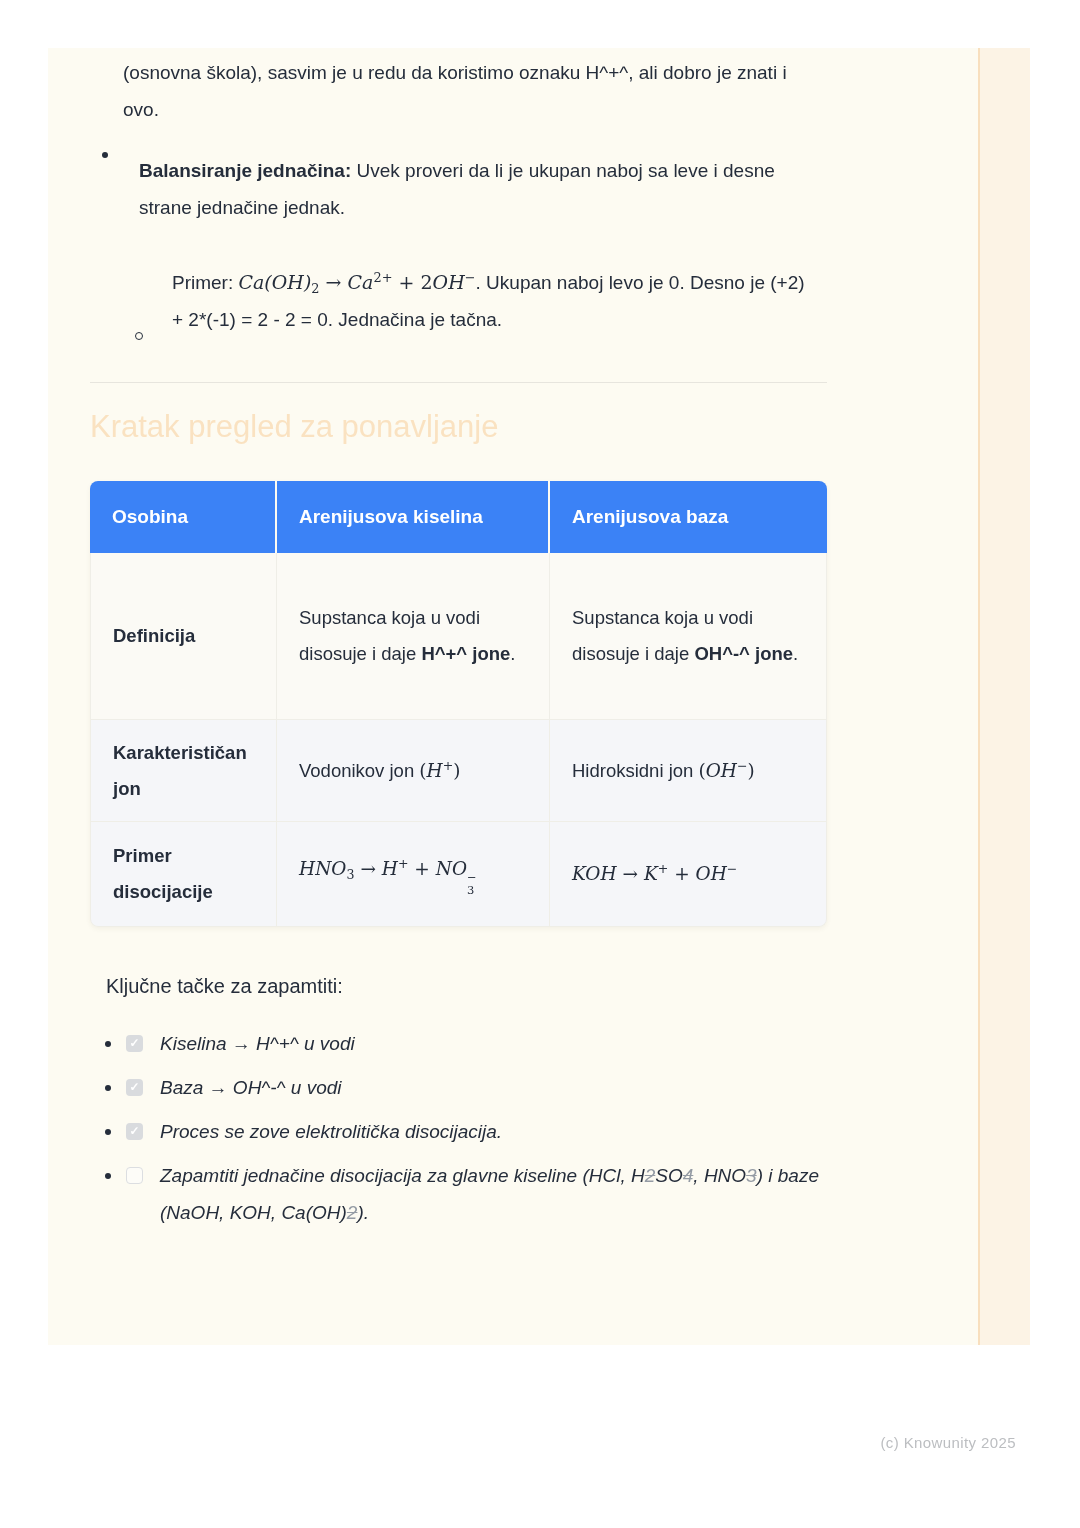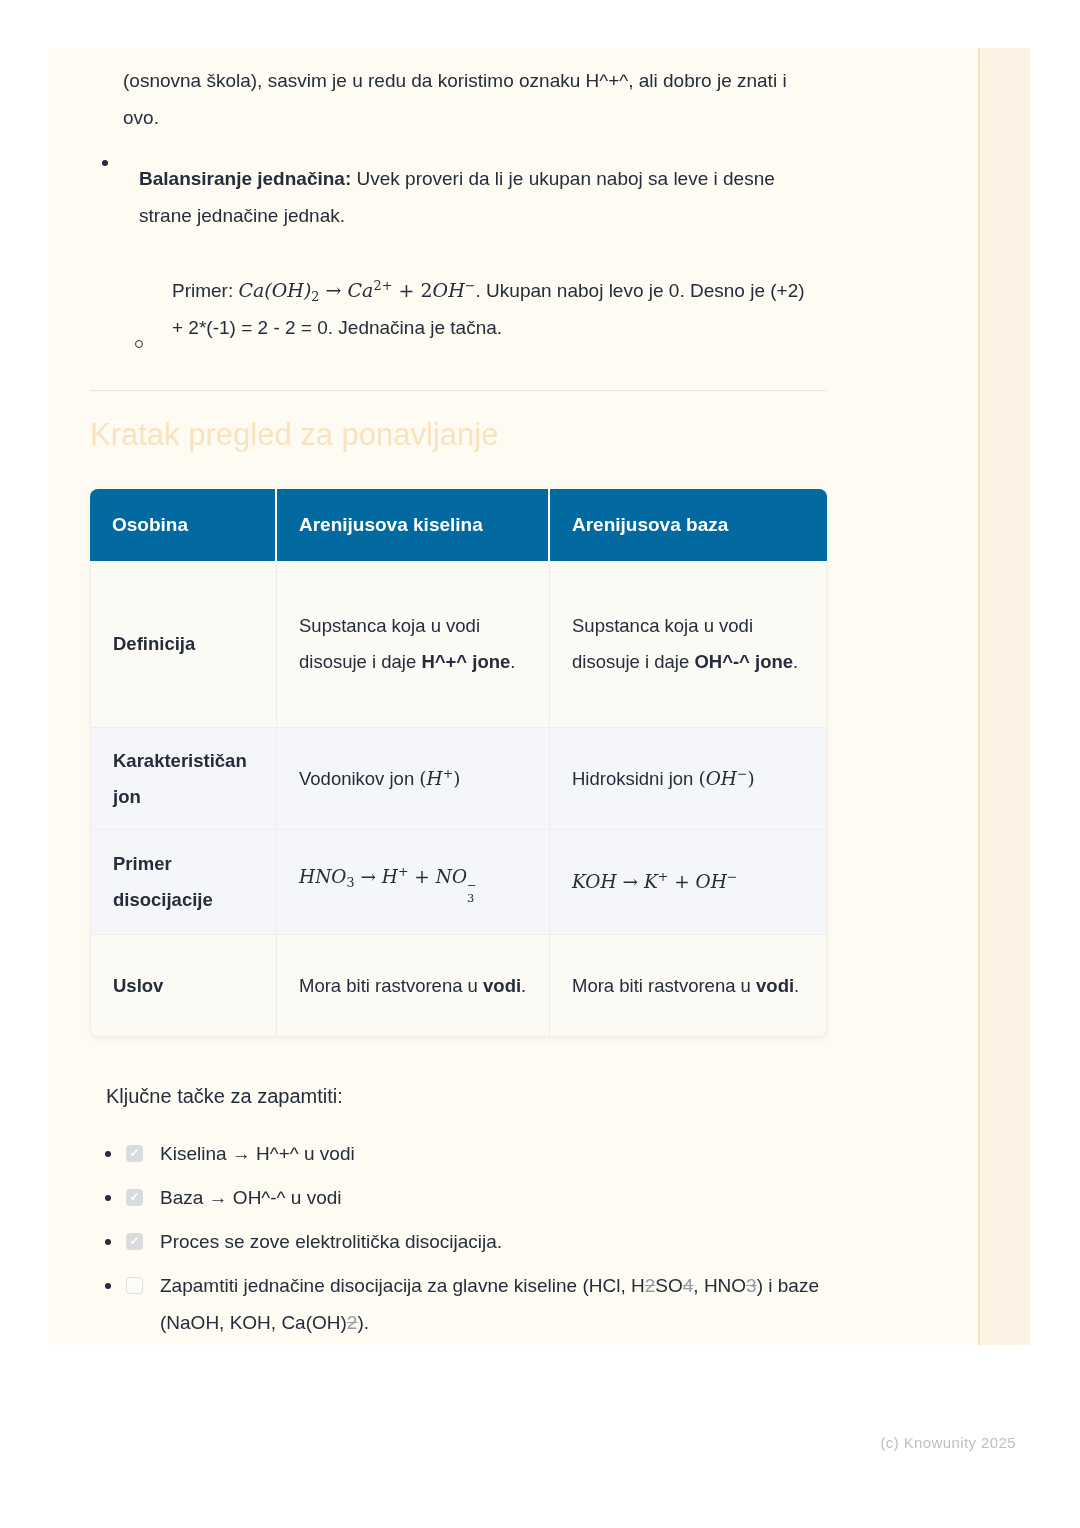--- a/index.html
+++ b/index.html
@@ -11,21 +11,21 @@
   }
   .card{
     position:absolute;left:48px;top:48px;width:982px;height:1297px;
     background:#fdfbf2;
   }
   .edge-band{
     position:absolute;top:0;right:0;width:50px;height:100%;
     background:#fcf3e5;border-left:2px solid #f8dfbe;
   }
   .content{
-    position:absolute;left:42px;top:8px;width:737px;
+    position:absolute;left:42px;top:0;width:737px;
   }
   .para{
     margin:6px 0 0 33px;font-size:19px;line-height:37px;
   }
   .li{display:flex;align-items:flex-start;font-size:19px;line-height:37px;}
   .li.l1{margin:8px 0 0 10px;}
   .li.l2{margin:6px 0 0 43px;align-items:flex-end;}
   .marker{flex:none;width:23px;position:relative;height:37px;}
   .dot-ic{position:absolute;left:2px;top:16px;width:6px;height:6px;border-radius:50%;background:#252d3b;}
   .circ-ic{position:absolute;left:2px;top:15px;width:6px;height:6px;border-radius:50%;border:1.6px solid #252d3b;background:transparent;}
@@ -47,21 +47,21 @@
   table.review{
     margin-top:34px;width:737px;border-collapse:separate;border-spacing:0;
     font-size:18.5px;line-height:36px;
     box-shadow:0 2px 5px rgba(80,70,40,0.06);
     border-radius:8px;
   }
   table.review col.c1{width:187px;}
   table.review col.c2{width:273px;}
   table.review col.c3{width:277px;}
   table.review thead th{
-    background:#0369a1;color:#ffffff;font-weight:600;text-align:left;
+    background:#3b82f6;color:#ffffff;font-weight:600;text-align:left;
     font-size:19px;padding:0 22px;height:72px;vertical-align:middle;
   }
   table.review thead th:not(:last-child){border-right:2px solid #fdfbf2;}
   table.review thead th:first-child{border-top-left-radius:8px;}
   table.review thead th:last-child{border-top-right-radius:8px;}
   table.review tbody th, table.review tbody td{
     padding:14px 22px;vertical-align:middle;text-align:left;font-weight:normal;
     background:#fbfaf5;
     border-bottom:1px solid #efeee7;border-right:1px solid #efeee7;
   }
@@ -76,21 +76,21 @@
   tr.r-usl{height:102px;}
   .h3{margin:46px 0 0 16px;font-size:20px;line-height:26px;font-weight:normal;}
   .check-item{display:flex;align-items:flex-start;font-size:19px;line-height:37px;margin:7px 0 0 13px;}
   .check-item.first{margin-top:26px;}
   .cb{
     flex:none;width:17px;height:17px;margin:10px 17px 0 0;border-radius:4px;
     box-sizing:border-box;text-align:center;
   }
   .cb.checked{background:#d9dbde;color:#ffffff;font-size:12px;line-height:17px;font-weight:bold;}
   .cb.unchecked{background:#fdfcf8;border:1.5px solid #dcdee1;}
-  .check-text{flex:1;}
+  .check-text{flex:1;font-style:italic;}
   .footer{
     position:absolute;right:64px;top:1434px;
     font-size:15px;color:#bcbec1;letter-spacing:0.4px;
   }
 </style>
 </head>
 <body>
 
 <div class="card">
   <div class="edge-band"></div>
@@ -142,25 +142,20 @@
           <td><span>Hidroksidni jon </span><span class="math"><span class="mu">(</span><span class="mm">OH</span><sup>−</sup><span class="mu">)</span></span></td>
         </tr>
         <tr class="r-dis alt">
           <th>Primer disocijacije</th>
           <td><span class="math"><span class="mm">HNO</span><sub>3</sub><span class="mu"> → </span><span class="mm">H</span><sup>+</sup><span class="mu"> + </span><span class="mm">NO</span><span class="ss">
                   <span>−</span>
                   <span>3</span>
                 </span></span></td>
           <td><span class="math"><span class="mm">KOH</span><span class="mu"> → </span><span class="mm">K</span><sup>+</sup><span class="mu"> + </span><span class="mm">OH</span><sup>−</sup></span></td>
         </tr>
-        <tr class="r-usl">
-          <th>Uslov</th>
-          <td><span>Mora biti rastvorena u </span><b>vodi</b><span>.</span></td>
-          <td><span>Mora biti rastvorena u </span><b>vodi</b><span>.</span></td>
-        </tr>
       </tbody>
     </table>
 
     <h3 class="h3">Ključne tačke za zapamtiti:</h3>
 
     <div class="check-item first">
       <span class="marker">
           <span class="dot-ic"></span>
         </span>
       <span class="cb checked"><span>✓</span></span>

